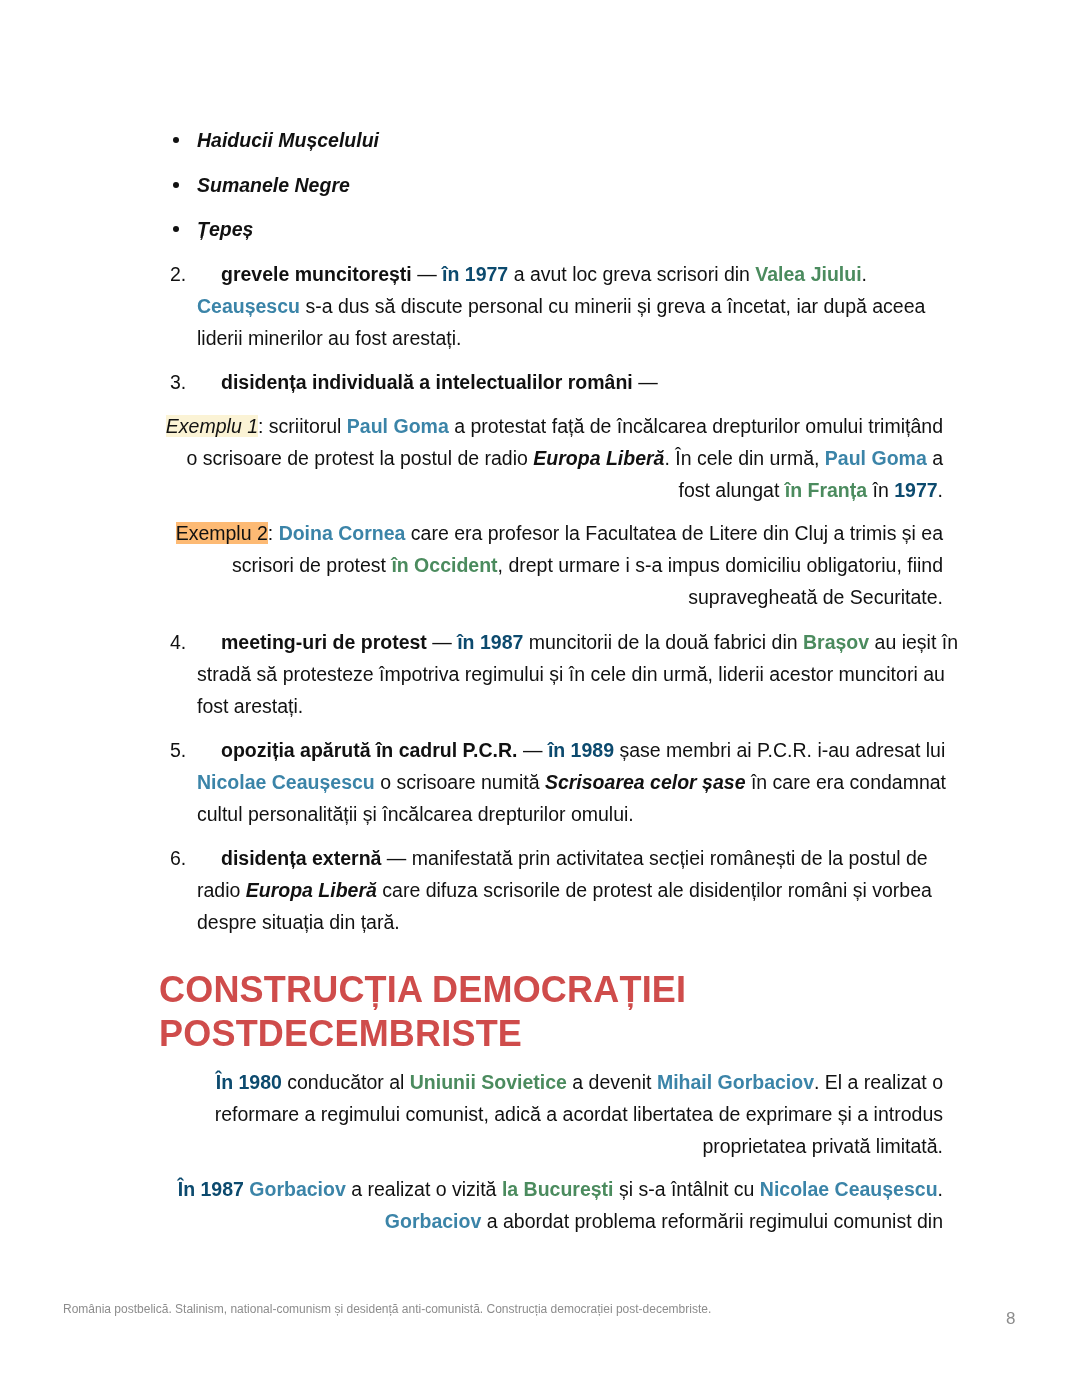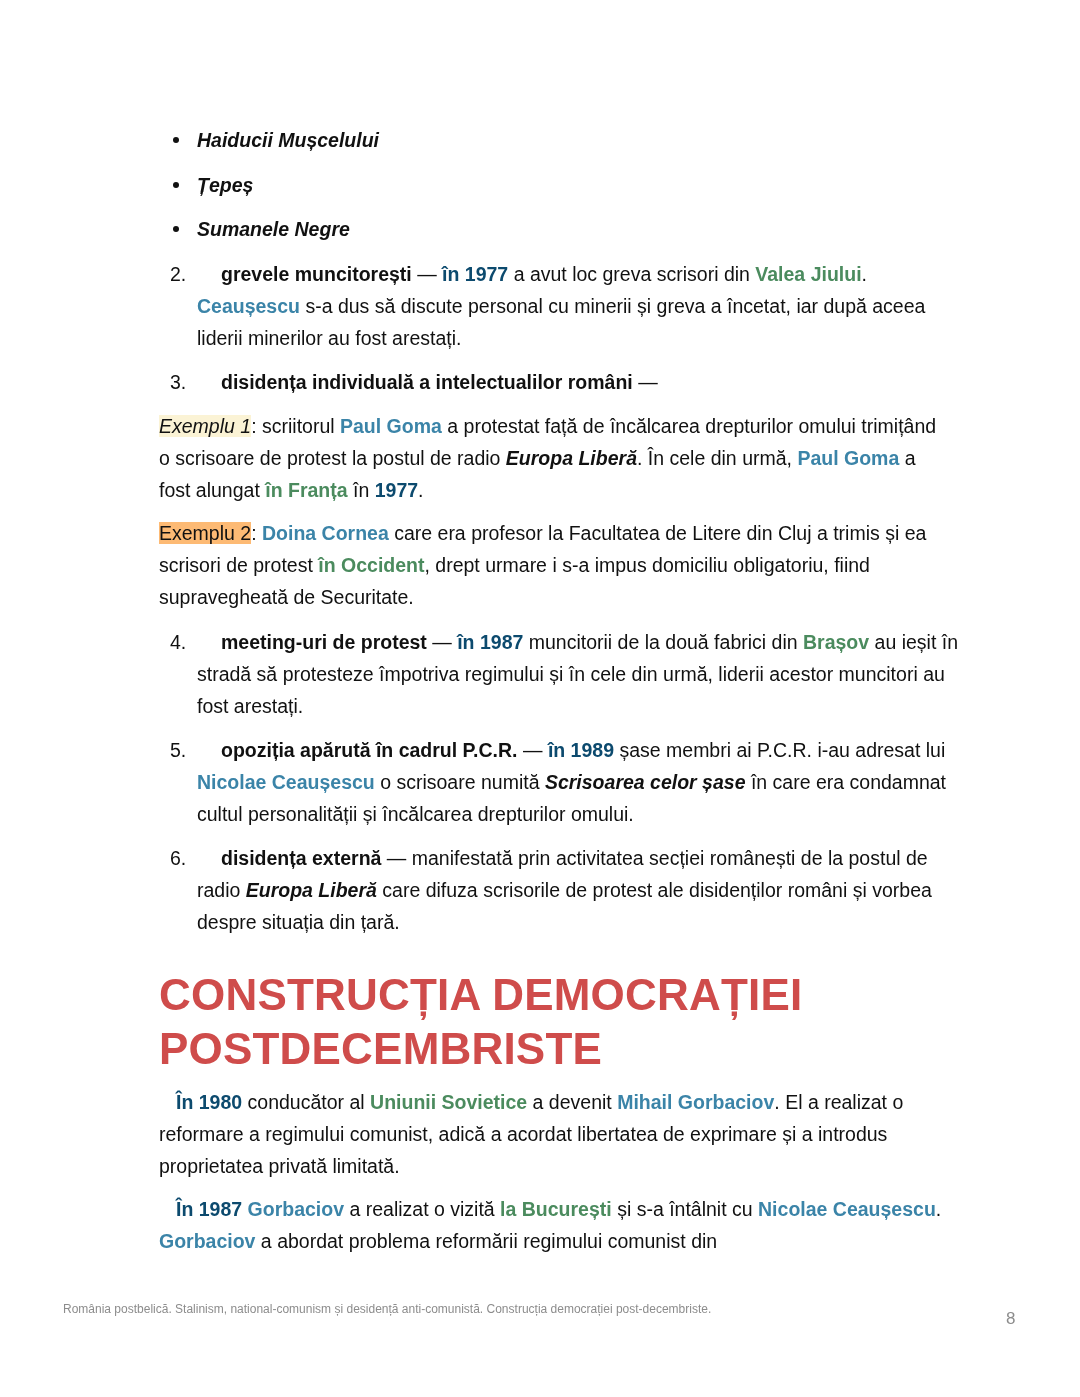--- a/index.html
+++ b/index.html
@@ -15,51 +15,51 @@
   ul.bullets li {
     position: relative; padding-left: 38px; margin-bottom: 12.5px;
     font-weight: bold; font-style: italic; line-height: 32px;
   }
   ul.bullets li .dot {
     position: absolute; left: 14px; top: 13px; width: 6px; height: 6px;
     border-radius: 50%; background: #111;
   }
   .num-item { position: relative; padding-left: 38px; margin-bottom: 12px; }
   .num-item .num { position: absolute; left: 11px; top: 0; width: 24px; }
-  p.para { margin: 0 8px 11px 0; }
+  p.para { margin: 0 16px 11px 0; text-align: right; }
   .b { font-weight: bold; margin-left: 24px; }
   .bi { font-weight: bold; font-style: italic; }
   .i { font-style: italic; }
   .red { color: #0c4a6e; font-weight: bold; }
   .green { color: #4b8b5e; font-weight: bold; }
   .blue { color: #3b84a8; font-weight: bold; }
   .hl1 { background: #fbf3d5; }
   .hl2 { background: #fdba74; }
   h1.section {
-    margin: 30px 0 10px 0; color: #cf4c4b; font-size: 44px; line-height: 54px;
+    margin: 30px 0 10px 0; color: #cf4c4b; font-size: 36px; line-height: 44px;
     font-weight: bold; letter-spacing: 0.2px;
   }
   .indent { padding-left: 17px; }
   .footer {
     position: absolute; left: 63px; top: 1300px; width: 880px;
     font-size: 12px; line-height: 19px; color: #8c8c8c;
   }
   .page-num {
     position: absolute; left: 1006px; top: 1309px; font-size: 17px; color: #8c8c8c;
   }
 </style>
 </head>
 <body>
 
 <div class="page-content">
 
   <ul class="bullets">
     <li><span class="dot"></span><span>Haiducii Mușcelului</span></li>
+    <li><span class="dot"></span><span>Sumanele Negre</span></li>
     <li><span class="dot"></span><span>Țepeș</span></li>
-    <li><span class="dot"></span><span>Sumanele Negre</span></li>
   </ul>
 
   <div class="num-item">
     <span class="num">2.</span>
     <span class="b">grevele muncitorești</span><span> — </span><span class="red">în 1977</span><span> a avut loc greva scrisori din </span><span class="green">Valea Jiului</span><span>. </span><span class="blue">Ceaușescu</span><span> s-a dus să discute personal cu minerii și greva a încetat, iar după aceea liderii minerilor au fost arestați.</span>
   </div>
 
   <div class="num-item">
     <span class="num">3.</span>
     <span class="b">disidența individuală a intelectualilor români</span><span> —</span>

